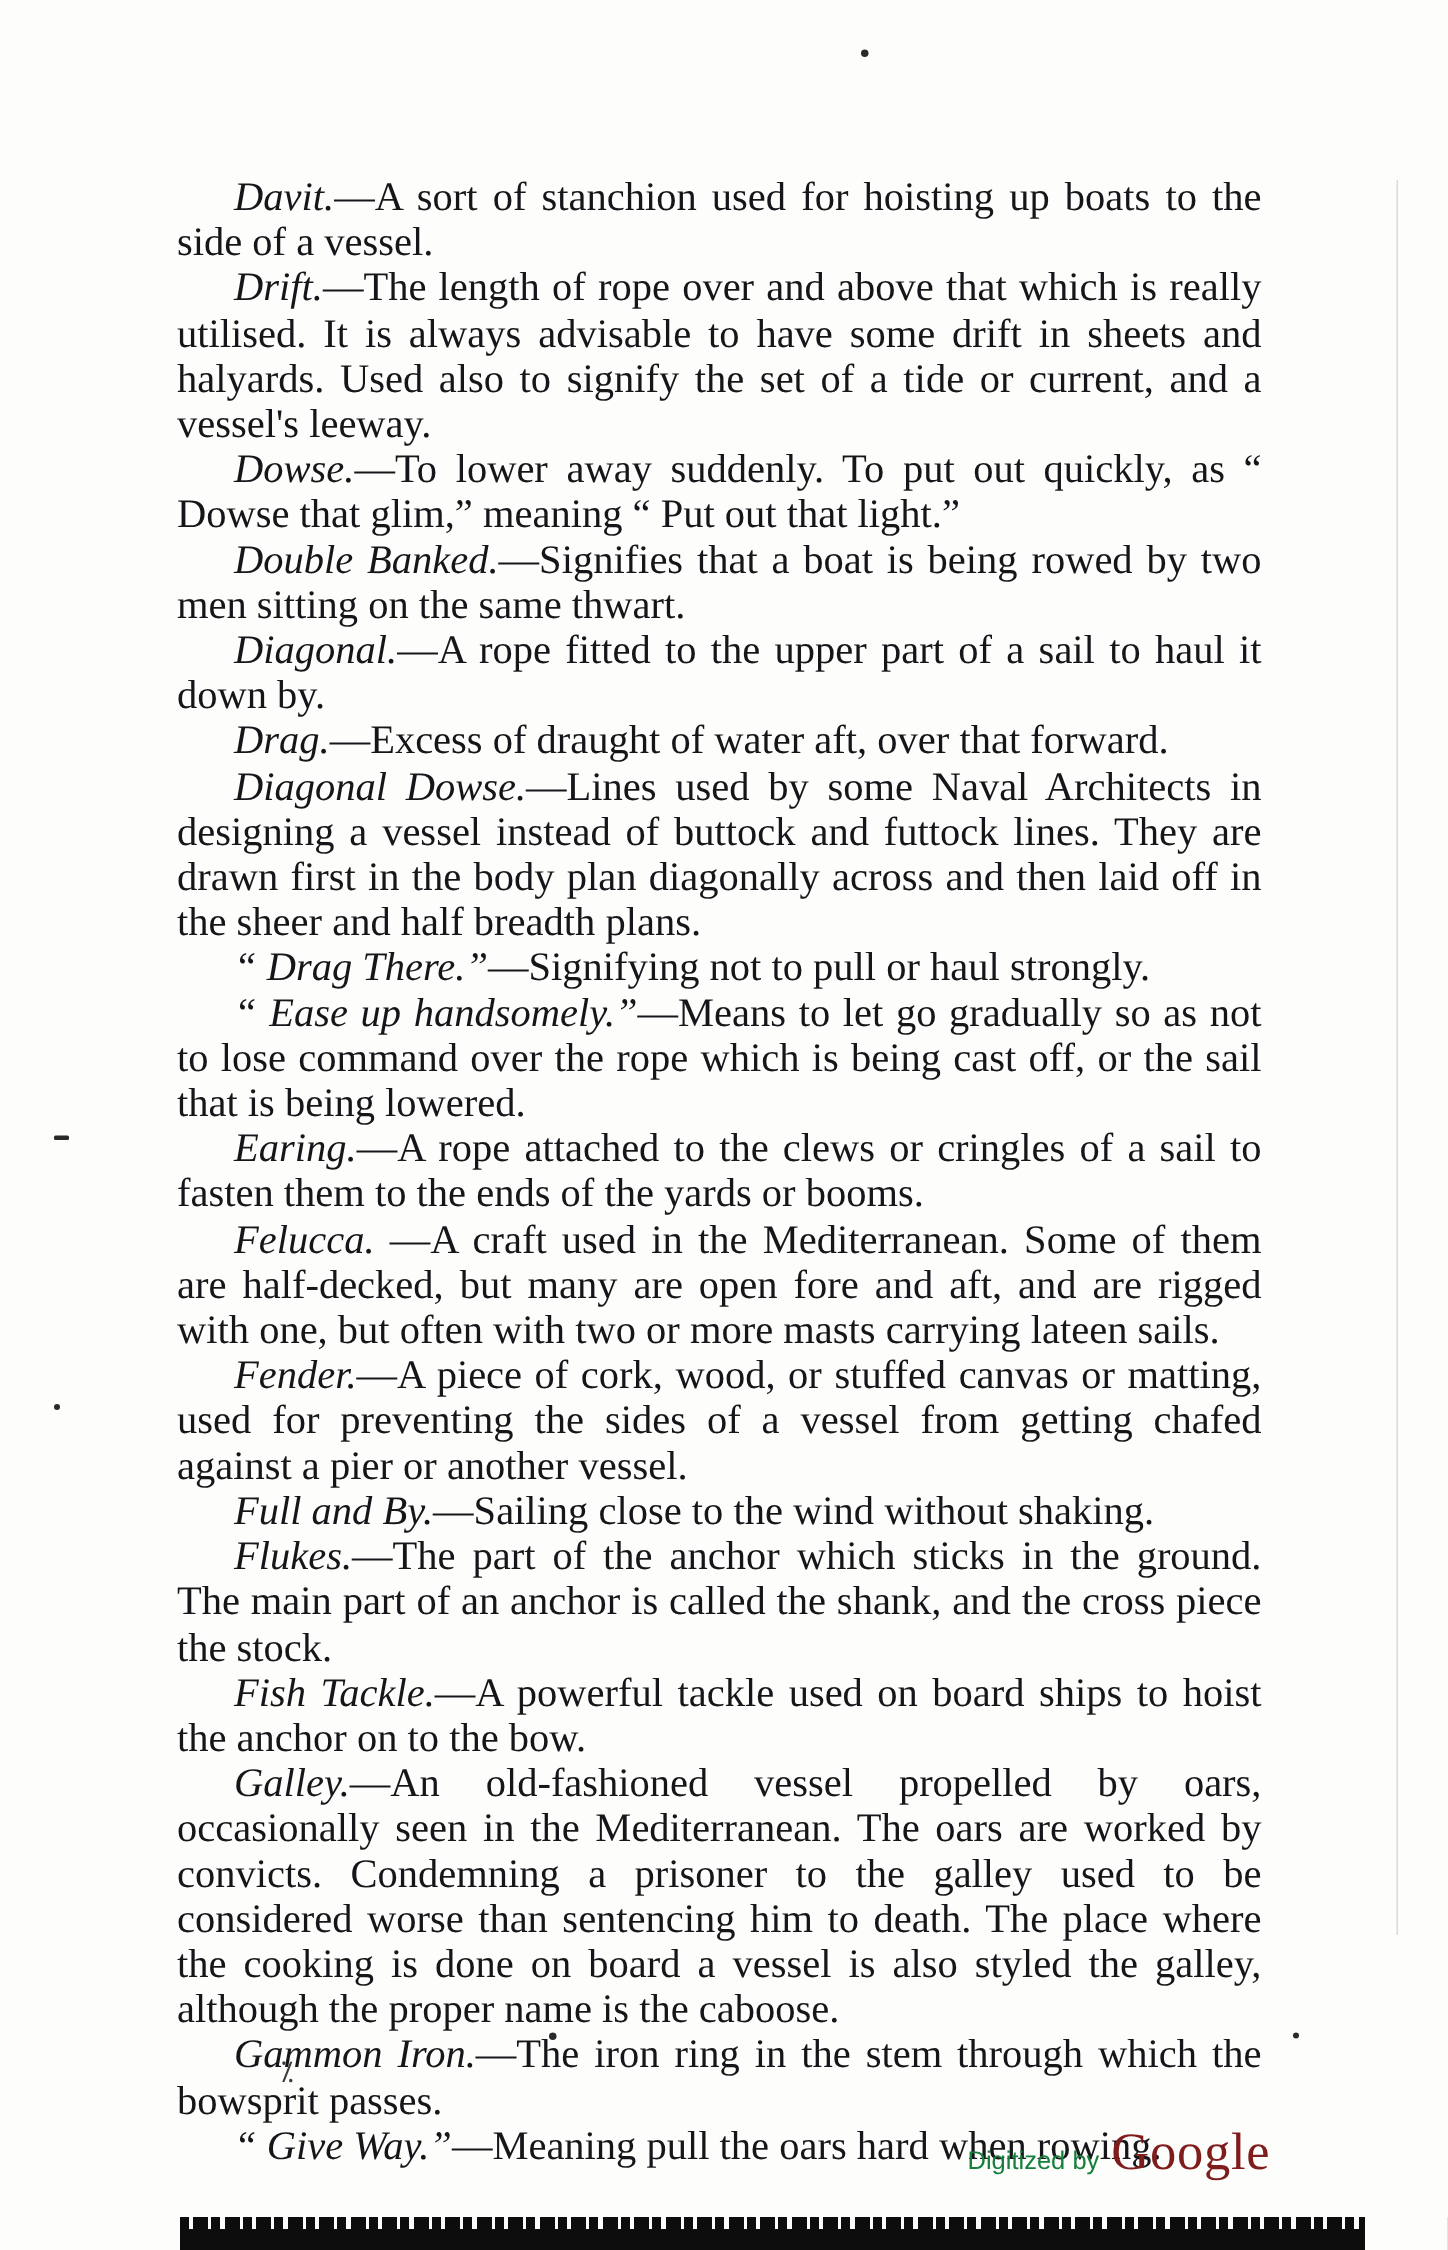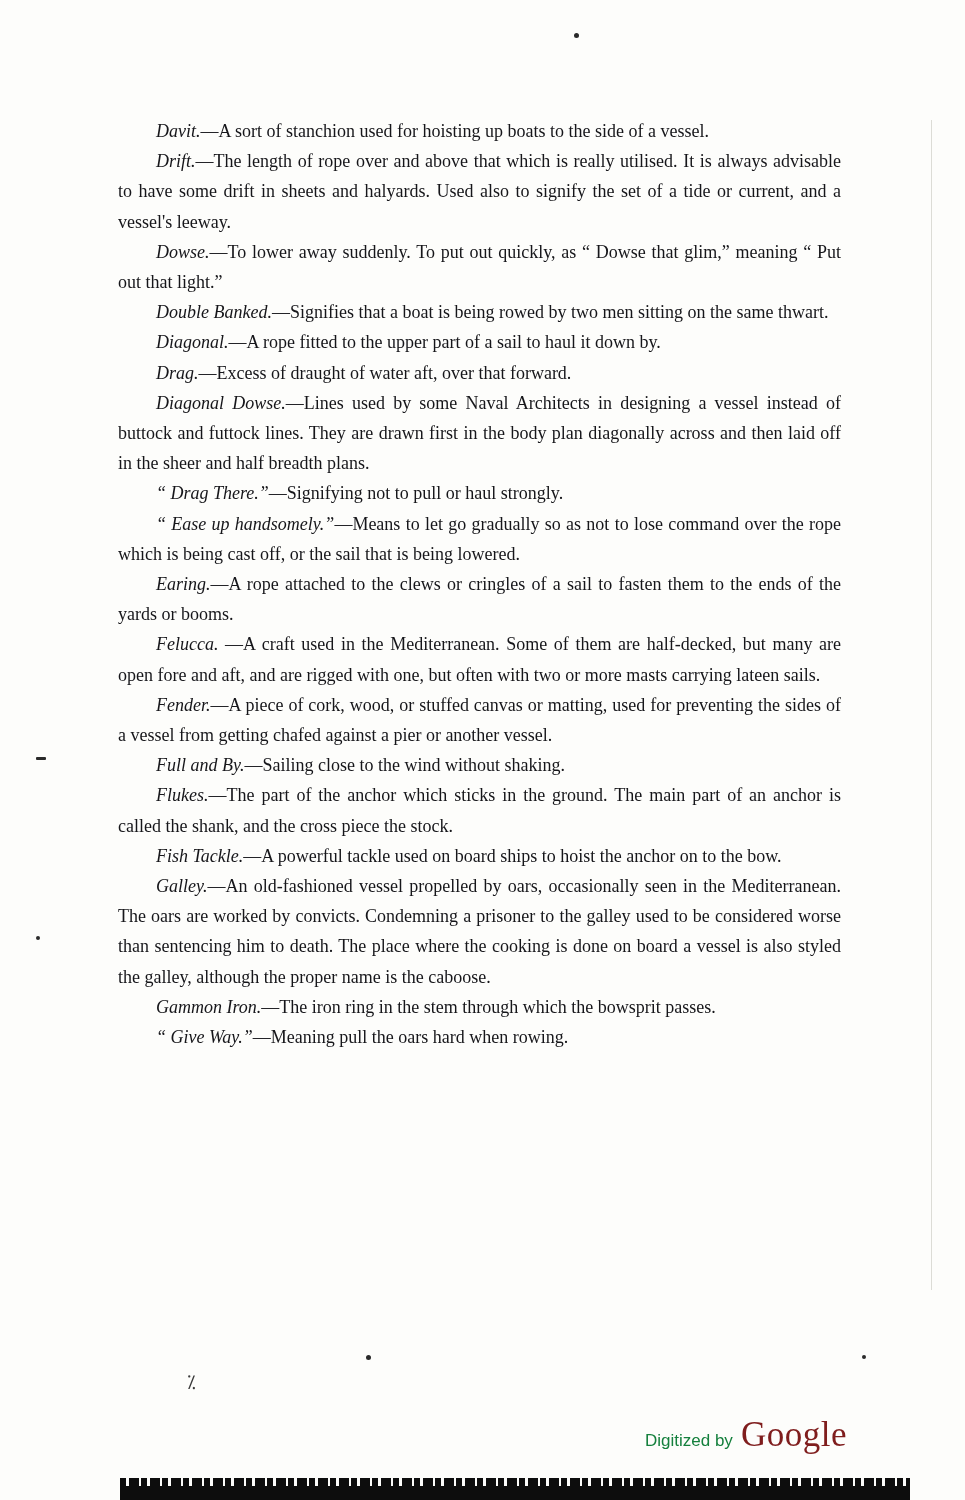--- a/index.html
+++ b/index.html
@@ -34,21 +34,21 @@
     width: 1px;
     height: 1170px;
     background: #dcdcd6;
   }
 
   .text-column {
     position: absolute;
     left: 118px;
     top: 116px;
     width: 723px;
-    font-size: 18px;
+    font-size: 27px;
     line-height: 30.2px;
     text-align: justify;
     text-justify: inter-word;
   }
   .entry {
     margin: 0;
     text-indent: 38px;
   }
   .term {
     font-style: italic;

